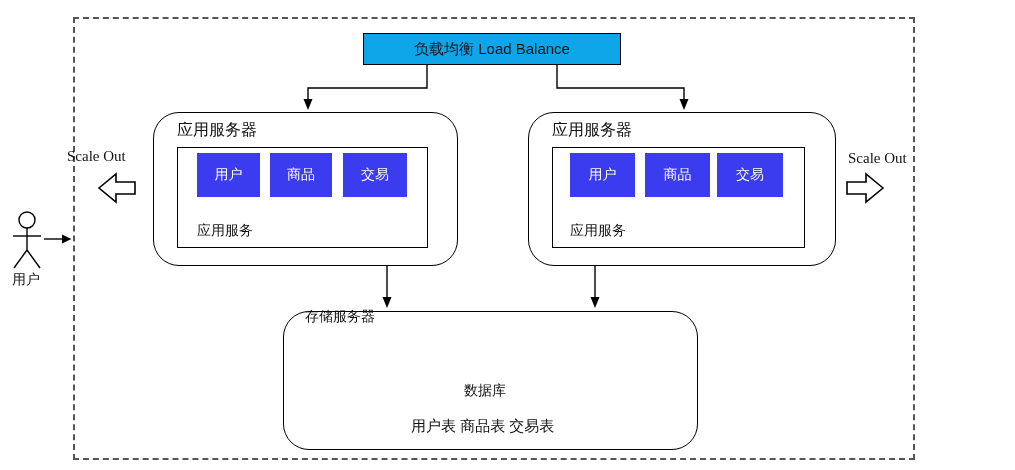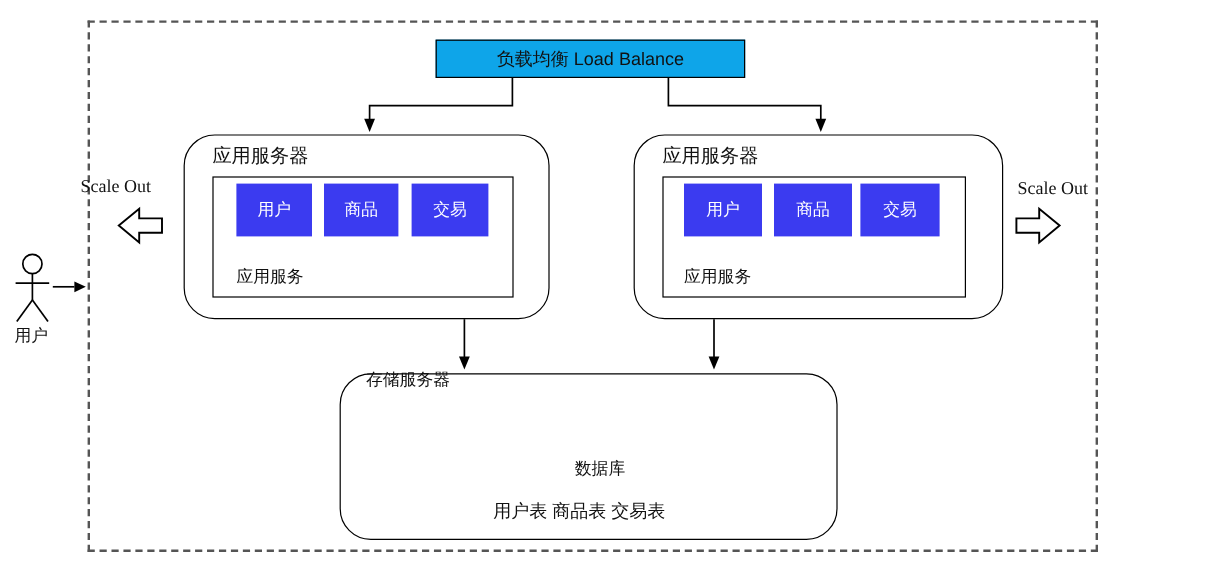--- a/index.html
+++ b/index.html
@@ -63,21 +63,21 @@
   }
   .small-label { font-size: 14px; }
   .scale-out { font-size: 15px; font-family: Liberation Serif, serif; }
   .overlay { position: absolute; left: 0; top: 0; pointer-events: none; }
   .ln  { stroke: #000000; stroke-width: 1.4; fill: none; }
   .ah  { fill: #000000; stroke: none; }
   .block-arrow { fill: #ffffff; stroke: #000000; stroke-width: 1.6; stroke-linejoin: miter; }
   .cyl { stroke: #000000; stroke-width: 1.4; fill: #ffffff; }
   .db-label {
     left: 464px; top: 382px; width: 72px;
-    text-align: center; font-size: 14px;
+    text-align: left; font-size: 14px;
   }
   .tables-label {
     left: 411px; top: 417px; width: 200px;
     font-size: 15px;
   }
 </style>
 </head>
 <body>
 
 <div id="canvas">

